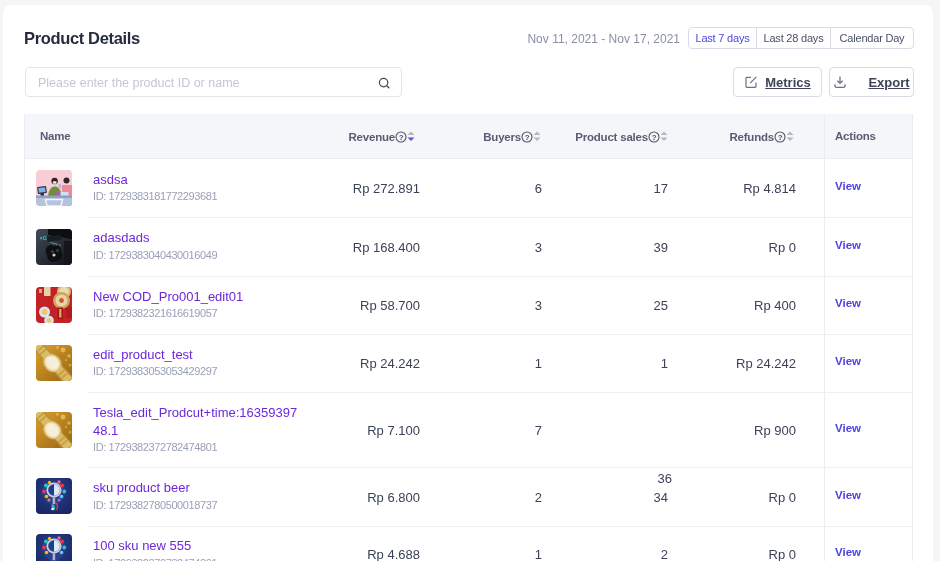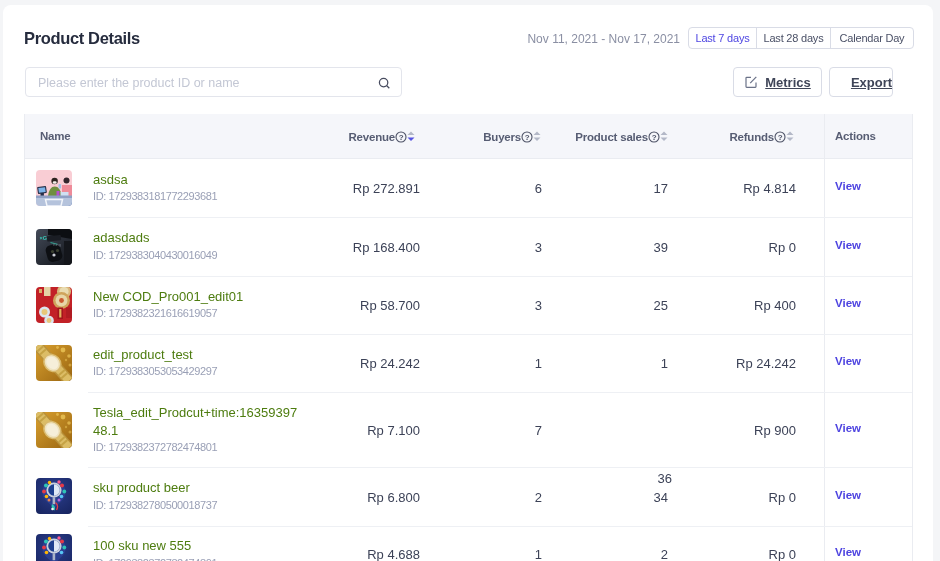--- a/index.html
+++ b/index.html
@@ -17,21 +17,21 @@
   .search .ph { position:absolute; left:12px; top:8px; font-size:12.5px; color:#c3c7d4; }
   .btn { top:67px; height:30px; border:1px solid #d9dce6; border-radius:4px; background:#fff; display:flex; align-items:center; justify-content:center; gap:7px; font-size:13px; font-weight:700; color:#3f4558;text-decoration:underline; }
   
   .tbl { left:24px; top:114px; width:889px; height:447px; border-left:1px solid #eaecf1; border-right:1px solid #eaecf1; }
   .thead { left:24px; top:114px; width:889px; height:45px; background:#f5f6fa; border-bottom:1px solid #eaecf1; }
   .hcell { position:absolute; font-size:11.5px; font-weight:700; letter-spacing:-0.2px; color:#575d73; top:130px; }
   .hgrp { position:absolute; top:114px; height:45px; display:flex; align-items:center; font-size:11.5px; font-weight:700; letter-spacing:-0.2px; color:#575d73; }
   .vline { left:824px; top:114px; width:1px; height:447px; background:#eaecf1; }
   .rborder { height:1px; background:#eef0f4; left:88px; width:824px; }
   .thumb { left:36px; width:36px; height:36px; border-radius:4px; overflow:hidden; }
-  .nm { left:93px; font-size:13px; color:#4d7c0f; white-space:nowrap; }
+  .nm { left:93px; font-size:13px; color:#6d28d9; white-space:nowrap; }
   .pid { left:93px; font-size:11px; letter-spacing:-0.4px; color:#9aa0b6; white-space:nowrap; }
   .val { font-size:13px; color:#3c4257; text-align:right; white-space:nowrap; }
   .view { left:835px; font-size:11.5px; font-weight:700; color:#4e44e0; letter-spacing:0; }
 </style>
 </head>
 <body>
 <div class="card"></div>
 <div class="abs title">Product Details</div>
 <div class="abs daterange">Nov 11, 2021 - Nov 17, 2021</div>
 <div class="abs seg">
@@ -46,21 +46,21 @@
       <path d="M8.8 8.8 L11.3 11.3"></path>
     </svg>
 </div>
 <div class="abs btn" style="left:733px;width:89px;">
   <svg width="14" height="14" viewBox="0 0 14 14" fill="none" stroke="#6b7288" stroke-width="1.2">
       <path d="M12 7.5 V11.6 Q12 12.3 11.3 12.3 H2.7 Q2 12.3 2 11.6 V3 Q2 2.3 2.7 2.3 H7"></path>
       <path d="M6.2 8.2 L12.3 1.8"></path>
     </svg>
   <span>Metrics</span>
 </div>
-<div class="abs btn" style="left:829px;width:64px;gap:21px;">
+<div class="abs btn" style="left:829px;width:85px;gap:21px;">
   <svg width="14" height="14" viewBox="0 0 14 14" fill="none" stroke="#6b7288" stroke-width="1.3">
       <path d="M7 1.5 V8"></path>
       <path d="M4.4 5.7 L7 8.3 L9.6 5.7"></path>
       <path d="M2 9.3 V10.9 Q2 12.3 3.4 12.3 H10.6 Q12 12.3 12 10.9 V9.3"></path>
     </svg>
   <span>Export</span>
 </div>
 
 <div class="abs thead"></div>
 <div class="abs tbl"></div>

